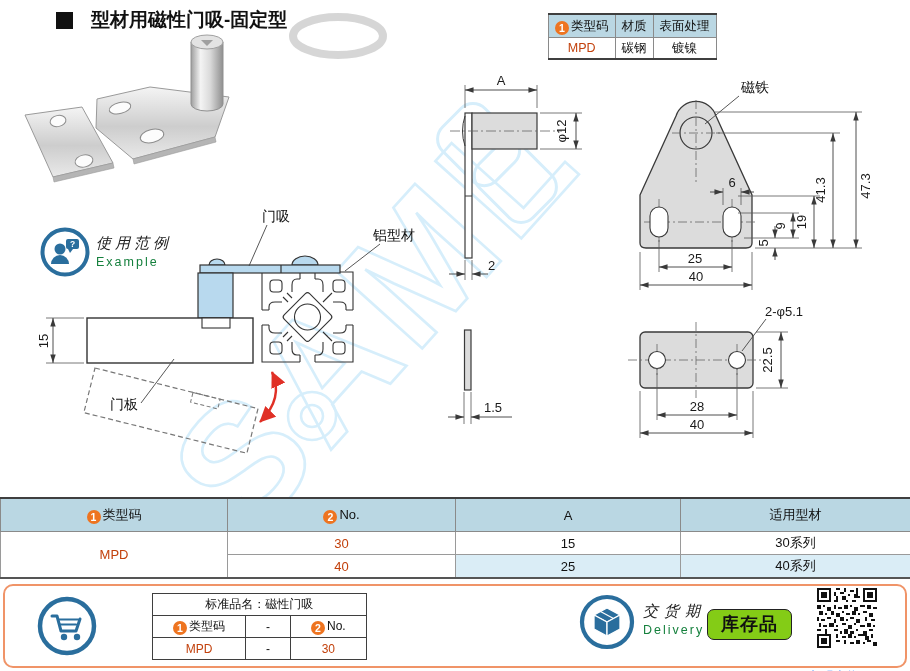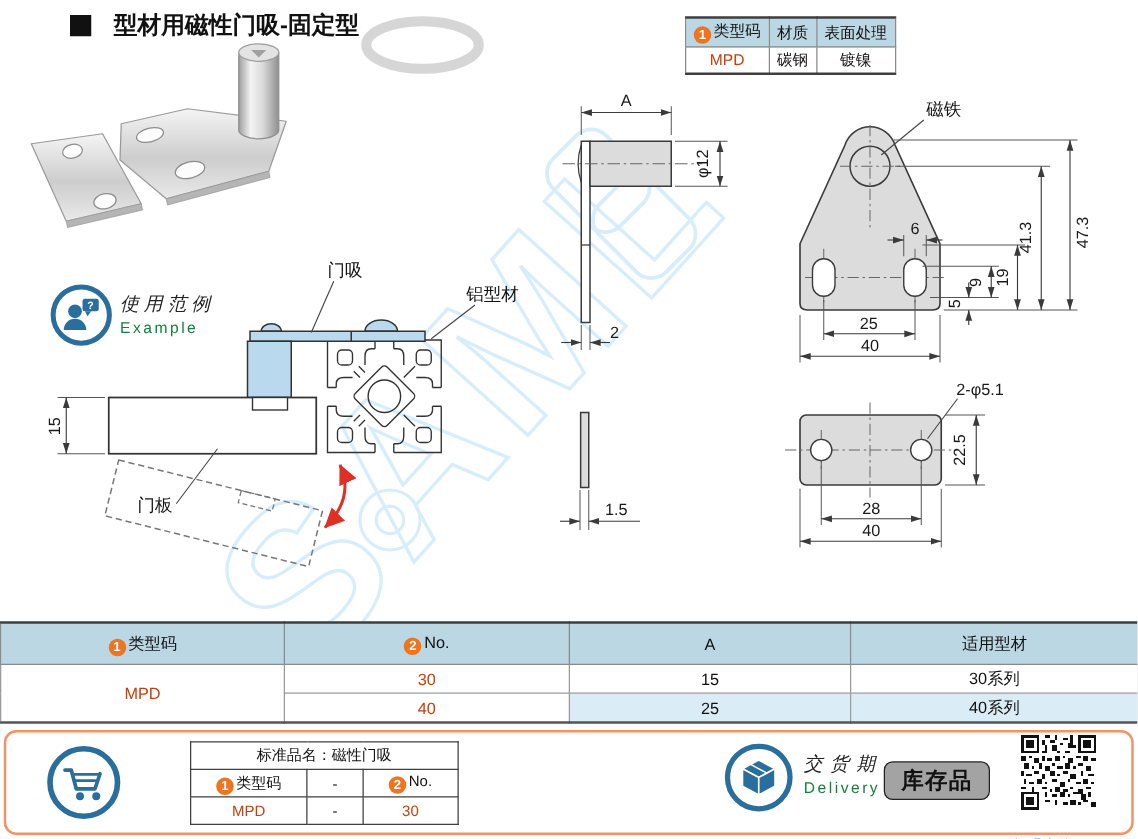--- a/index.html
+++ b/index.html
@@ -23,21 +23,21 @@
   .blu{color:#c2410c;}
   .badge{display:inline-block;width:14px;height:14px;border-radius:50%;background:#ee7420;color:#fff;
          font-size:10.5px;line-height:14px;text-align:center;font-weight:bold;vertical-align:-2px;margin-right:2px;}
   
   .lbl-cn{font-size:15px;letter-spacing:4px;color:#222;white-space:nowrap;font-style:italic;}
   .lbl-en{font-size:12.5px;letter-spacing:2px;color:#15803d;white-space:nowrap;margin-top:2px;}
   
   .obox{left:3px;top:584px;width:900px;height:80px;border:2px solid #f09468;border-radius:10px;}
   .otable{position:absolute;left:147px;top:7px;}
   .otable td{border:1.2px solid #3f3f3f;font-size:12px;text-align:center;height:21px;padding:0 20px;}
-  .stock{position:absolute;left:702px;top:23px;width:83px;height:29px;background:#a3a3a3;border:1.5px solid #222;
+  .stock{position:absolute;left:702px;top:23px;width:83px;height:29px;background:#84cc16;border:1.5px solid #222;
          border-radius:7px;font-size:18px;font-weight:bold;text-align:center;line-height:29px;letter-spacing:1px;}
   .qrcap{position:absolute;left:805px;top:62px;width:74px;font-size:12px;color:#3b82f6;margin-top:20px;}
 </style>
 </head>
 <body>
 
 <div class="page">
 
   <svg class="abs" style="left:0;top:0" width="910" height="671" viewBox="0 0 910 671">
     <defs>

